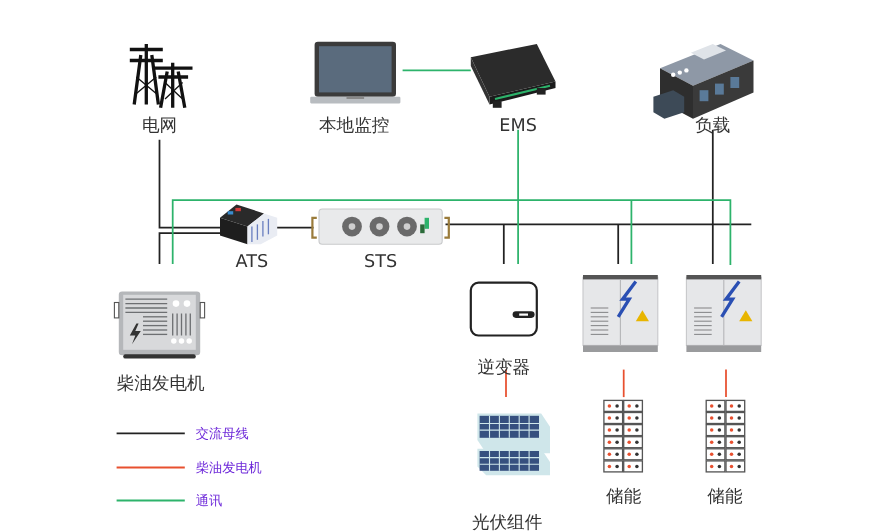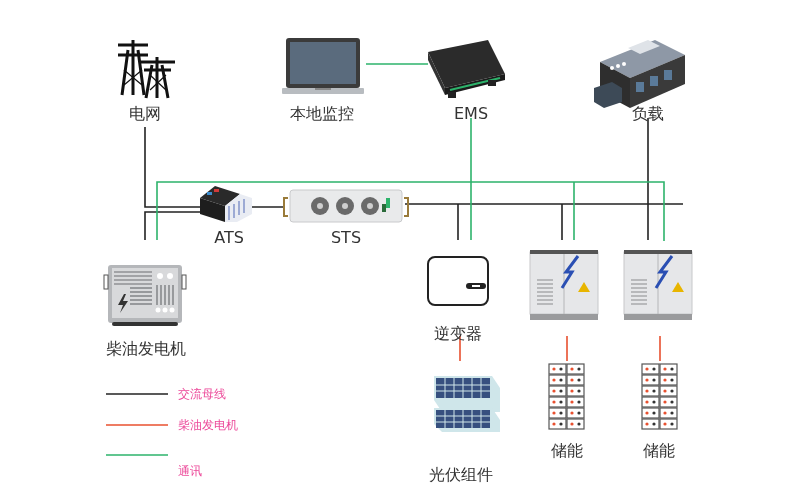--- a/index.html
+++ b/index.html
@@ -1,20 +1,20 @@
 <!DOCTYPE html>
 <html><head>
   <meta charset="utf-8">
   <style>
     html, body { margin: 0; padding: 0; background: #ffffff; }
     body { width: 794px; height: 483px; position: relative; overflow: hidden;
       font-family: "DejaVu Sans", "Liberation Sans", sans-serif; }
     #diagram { position: absolute; left: 0; top: 0; width: 794px; height: 483px; }
     .lbl { position: absolute; font-size: 16px; color: #333333; text-align: center; white-space: nowrap; transform: translateX(-50%); }
-    .legend-text { position: absolute; font-size: 12px; color: #ec4899; white-space: nowrap; }
+    .legend-text { position: absolute; font-size: 12px; color: #6d28d9; white-space: nowrap; }
   </style>
 </head>
 <body>
 
 <svg id="diagram" viewBox="0 0 794 483" xmlns="http://www.w3.org/2000/svg">
 
   <g stroke="#222222" stroke-width="1.6" fill="none">
     <path d="M145 127 V207 H205"></path>
     <path d="M145 240 V212 H205"></path>
     <path d="M250 207 H285"></path>
@@ -288,13 +288,13 @@
 <div class="lbl" style="left:229px;top:228px;">ATS</div>
 <div class="lbl" style="left:346px;top:228px;text-align:center;">STS</div>
 <div class="lbl" style="left:146px;top:339px;">柴油发电机</div>
 <div class="lbl" style="left:458px;top:324px;">逆变器</div>
 <div class="lbl" style="left:461px;top:465px;">光伏组件</div>
 <div class="lbl" style="left:567px;top:441px;">储能</div>
 <div class="lbl" style="left:659px;top:441px;">储能</div>
 
 <div class="legend-text" style="left:178px;top:386px;">交流母线</div>
 <div class="legend-text" style="left:178px;top:417px;">柴油发电机</div>
-<div class="legend-text" style="left:178px;top:463px;">通讯</div>
+<div class="legend-text" style="left:178px;top:447px;">通讯</div>
 
 </body></html>

